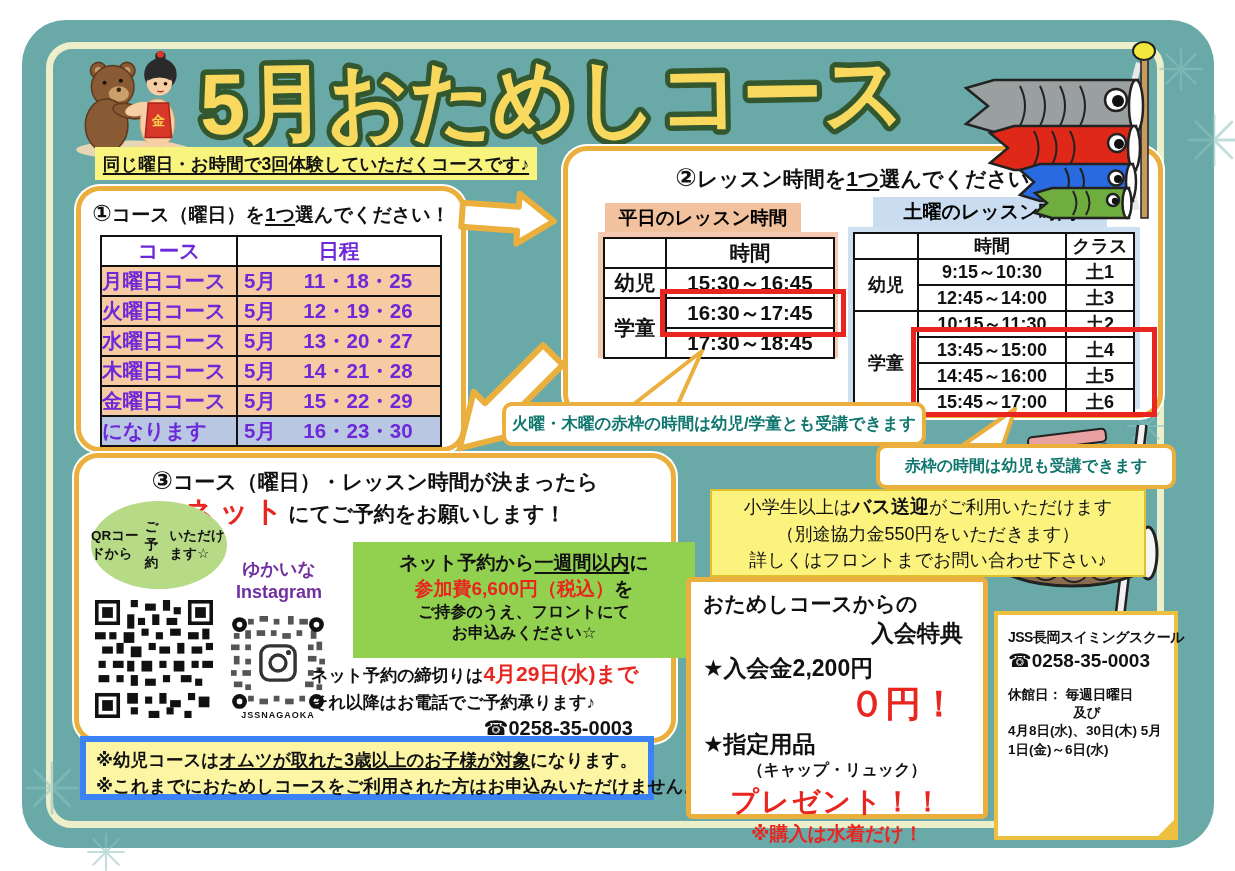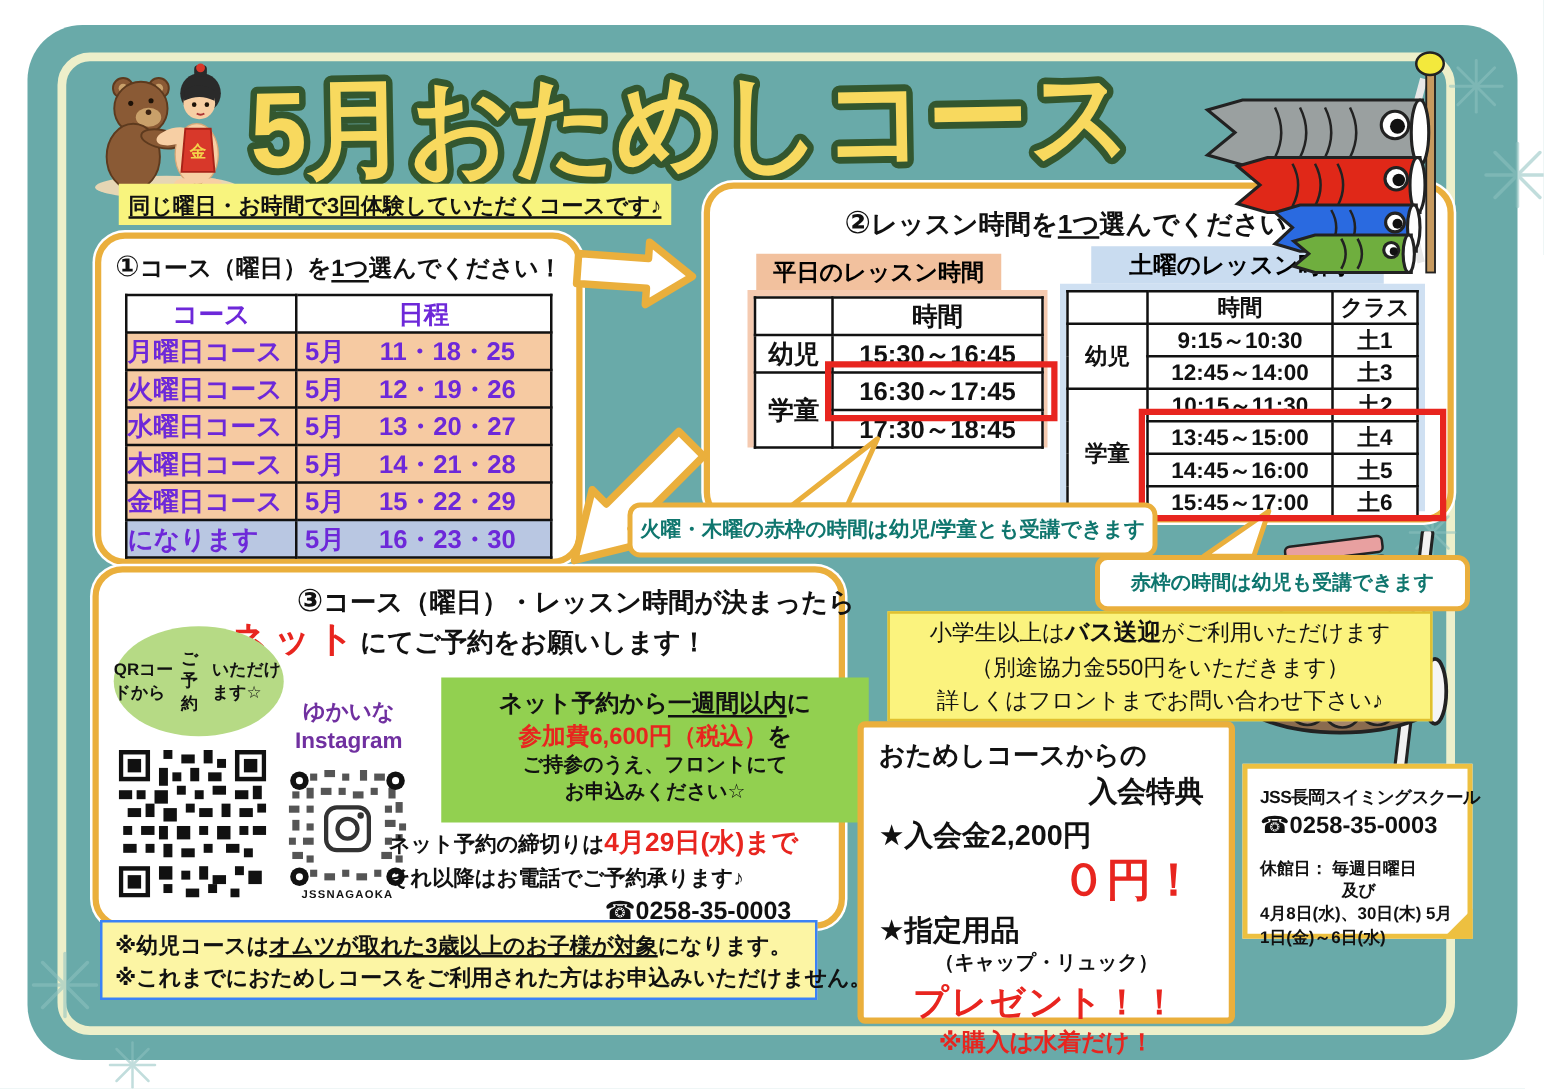--- a/index.html
+++ b/index.html
@@ -63,21 +63,21 @@
   .rb-sat{left:911px;top:327px;width:236px;height:80px;}
   
   .callout{background:#fff;border:4px solid #eaaf3c;border-radius:10px;display:flex;align-items:center;justify-content:center;
     color:#0f766e;font-weight:bold;z-index:6;white-space:nowrap;}
   .co1{left:502px;top:402px;width:416px;height:36px;font-size:16.5px;}
   .co2{left:876px;top:444px;width:292px;height:37px;font-size:16px;}
   .tail{z-index:5;}
   .tail polygon{fill:#fff;stroke:#eaaf3c;stroke-width:4;stroke-linejoin:round;}
   
   .box3{left:74px;top:453px;width:592px;height:280px;}
-  .h3a{position:absolute;left:0;top:8px;width:100%;text-align:right;font-size:21px;font-weight:bold;color:#111;margin-left:13px;}
+  .h3a{position:absolute;left:0;top:8px;width:100%;text-align:center;font-size:21px;font-weight:bold;color:#111;}
   .h3a .num{font-size:25px;}
   .h3b{position:absolute;left:0;top:34px;width:100%;text-align:center;font-size:21px;font-weight:bold;color:#111;}
   .h3b .net{color:#e8251f;font-size:29px;letter-spacing:5px;}
   .qr-bubble{position:absolute;left:12px;top:43px;width:136px;height:88px;background:#b6da85;border-radius:50%;
     display:flex;flex-direction:row;align-items:center;justify-content:center;font-size:13.5px;font-weight:bold;color:#111;line-height:1.35;}
   .insta-label{position:absolute;left:140px;top:100px;width:120px;text-align:center;color:#7030a0;font-weight:bold;font-size:18px;line-height:1.3;}
   .qr1{position:absolute;left:16px;top:142px;width:118px;height:118px;}
   .qr2{position:absolute;left:152px;top:158px;width:94px;height:94px;}
   .qr2-label{position:absolute;left:142px;top:252px;width:114px;text-align:center;font-size:9px;font-weight:bold;color:#111;letter-spacing:1px;}
   .greenbox{position:absolute;left:274px;top:84px;width:342px;height:116px;background:#92d050;text-align:center;color:#111;font-weight:bold;}
@@ -85,40 +85,40 @@
   .greenbox .g1 .u{text-decoration:underline;text-decoration-thickness:2px;text-underline-offset:3px;}
   .greenbox .g2{font-size:19px;}
   .greenbox .g2 .red{color:#e8251f;}
   .greenbox .g3,.greenbox .g4{font-size:16px;}
   .deadline{position:absolute;left:232px;top:202px;width:350px;color:#111;font-weight:bold;}
   .deadline .d1{font-size:17px;white-space:nowrap;}
   .deadline .d1 .red{color:#e8251f;font-size:21px;}
   .deadline .d2{font-size:17px;margin-top:3px;}
   .deadline .d3{font-size:20px;text-align:right;padding-right:28px;margin-top:2px;}
   
-  .notes{left:80px;top:736px;width:574px;height:64px;background:#fcf5a4;border:2px solid #3b82f6;z-index:2;
+  .notes{left:80px;top:736px;width:574px;height:64px;background:#fcf5a4;border:6px solid #3b82f6;z-index:2;
     padding:5px 10px;box-sizing:border-box;font-size:17.5px;font-weight:bold;color:#111;line-height:1.5;white-space:nowrap;}
   .notes .u{text-decoration:underline;text-decoration-thickness:1.5px;text-underline-offset:2px;}
   
   .bus{left:710px;top:489px;width:432px;height:84px;background:#fbf37e;border:2px solid #e0c030;z-index:2;
     display:flex;flex-direction:column;align-items:center;justify-content:center;font-size:18px;font-weight:500;color:#111;line-height:1.45;}
   .bus b{font-size:19px;}
   
   .benefits{left:686px;top:577px;width:302px;height:242px;background:#fff;border:5px solid #eaaf3c;border-radius:6px;z-index:2;
     padding:8px 12px;box-sizing:border-box;color:#111;font-weight:bold;}
   .benefits .b1{font-size:21px;}
   .benefits .b2{font-size:23px;text-align:right;padding-right:8px;}
   .benefits .b3{font-size:23px;margin-top:4px;}
   .benefits .zero{font-size:36px;color:#e8251f;text-align:right;padding-right:14px;margin-top:-4px;}
   .benefits .b4{font-size:23px;}
   .benefits .b5{font-size:16px;text-align:center;}
   .benefits .present{font-size:28px;color:#e8251f;text-align:center;letter-spacing:2px;margin-top:2px;}
   .benefits .b6{font-size:19px;color:#e8251f;text-align:center;}
   
-  .contact{left:994px;top:611px;width:184px;height:140px;background:#fff;border:4px solid #edc040;z-index:2;
+  .contact{left:994px;top:611px;width:184px;height:229px;background:#fff;border:4px solid #edc040;z-index:2;
     padding:14px 8px 8px 10px;box-sizing:border-box;color:#111;font-weight:bold;}
   .contact .c-name{font-size:14px;white-space:nowrap;letter-spacing:-0.5px;}
   .contact .c-phone{font-size:19px;margin-top:2px;}
   .contact .c-row{font-size:13.5px;margin-top:14px;}
   .contact .c-and{font-size:13.5px;text-align:center;}
   .contact .c-dates{font-size:13.5px;line-height:1.4;}
   .fold{position:absolute;right:-4px;bottom:-4px;width:0;height:0;border-style:solid;border-width:0 0 24px 24px;
     border-color:transparent transparent #edc040 transparent;z-index:3;}
   .carp-deco{left:980px;top:425px;width:190px;height:195px;z-index:1;}
 </style>

